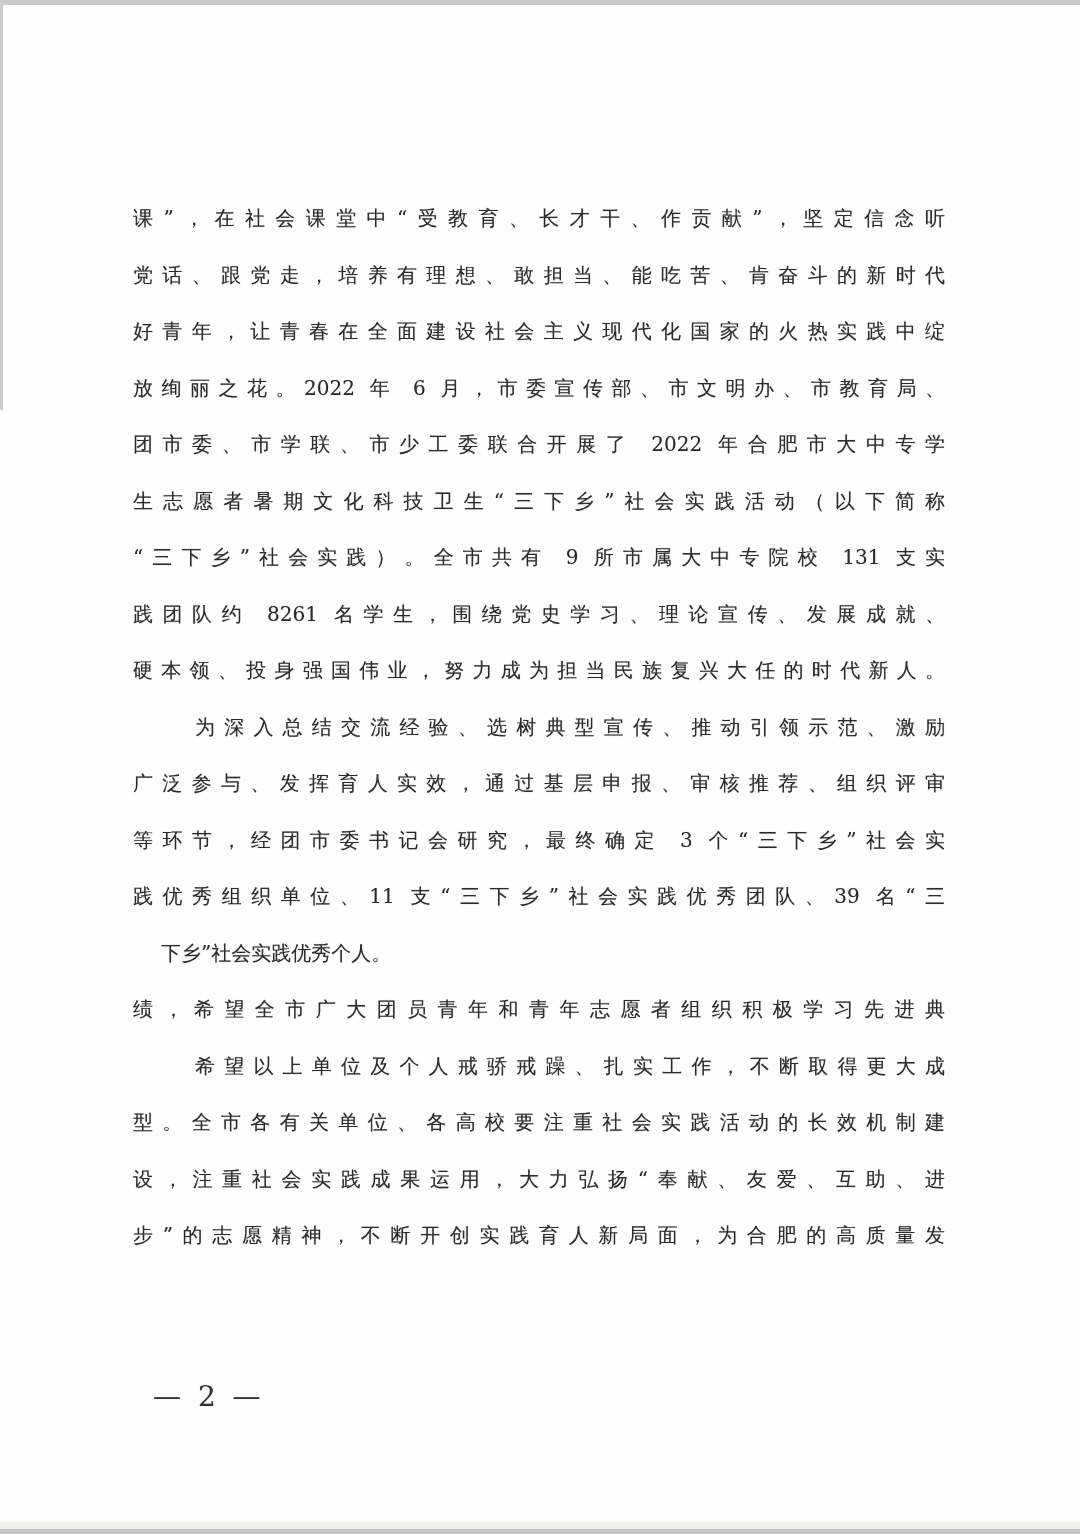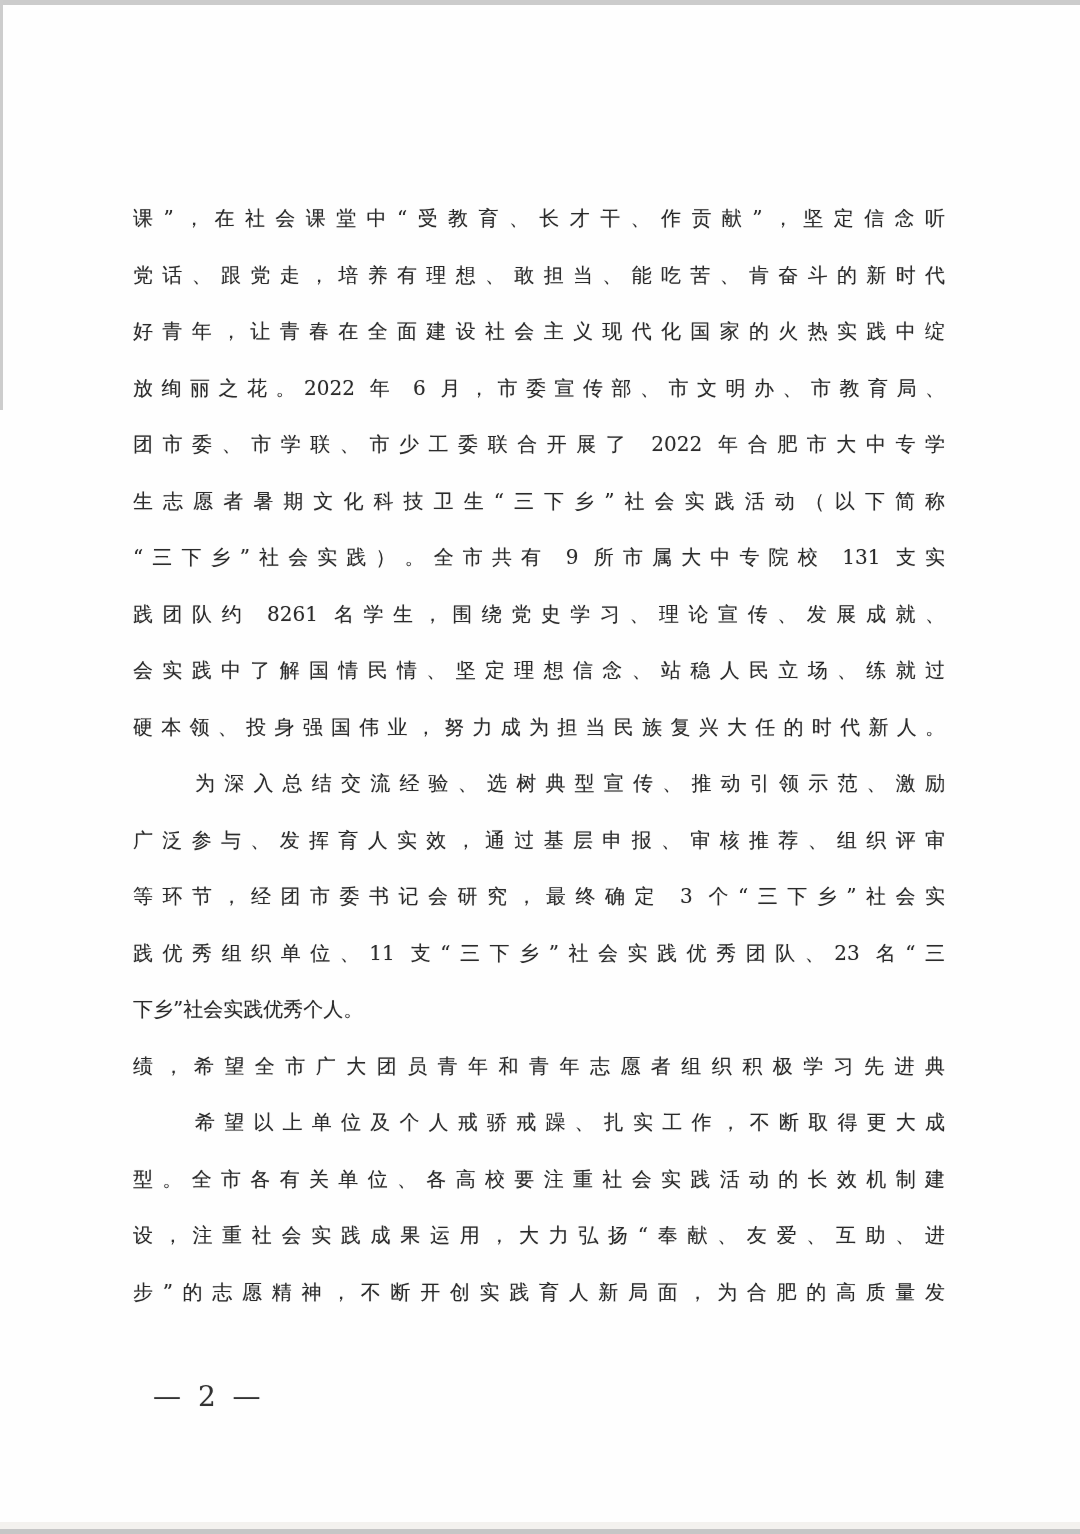--- a/index.html
+++ b/index.html
@@ -55,20 +55,21 @@
     text-justify: inter-character;
     white-space: normal;
     overflow: hidden;
   }
   .line.indent {
     padding-left: 62px;
   }
   .line.para-end {
     text-align: left;
     text-align-last: left;
+    margin-left: 28px;
   }
   .page-number {
     position: absolute;
     left: 153px;
     top: 1380px;
     font-size: 28px;
     color: #333333;
     letter-spacing: 4px;
     text-shadow: 0 0 1px rgba(40,40,40,0.3);
   }
@@ -84,26 +85,25 @@
 
   <div class="body-text">
     <div class="line">课”，在社会课堂中“受教育、长才干、作贡献”，坚定信念听</div>
     <div class="line">党话、跟党走，培养有理想、敢担当、能吃苦、肯奋斗的新时代</div>
     <div class="line">好青年，让青春在全面建设社会主义现代化国家的火热实践中绽</div>
     <div class="line">放绚丽之花。2022 年 6 月，市委宣传部、市文明办、市教育局、</div>
     <div class="line">团市委、市学联、市少工委联合开展了 2022 年合肥市大中专学</div>
     <div class="line">生志愿者暑期文化科技卫生“三下乡”社会实践活动（以下简称</div>
     <div class="line">“三下乡”社会实践）。全市共有 9 所市属大中专院校 131 支实</div>
     <div class="line">践团队约 8261 名学生，围绕党史学习、理论宣传、发展成就、</div>
-    <div class="line">会实践中了解国情民情、坚定理想信念、站稳人民立场、练就过</div>
     <div class="line">硬本领、投身强国伟业，努力成为担当民族复兴大任的时代新人。</div>
     <div class="line indent">为深入总结交流经验、选树典型宣传、推动引领示范、激励</div>
     <div class="line">广泛参与、发挥育人实效，通过基层申报、审核推荐、组织评审</div>
     <div class="line">等环节，经团市委书记会研究，最终确定 3 个“三下乡”社会实</div>
-    <div class="line">践优秀组织单位、11 支“三下乡”社会实践优秀团队、23 名“三</div>
+    <div class="line">践优秀组织单位、11 支“三下乡”社会实践优秀团队、39 名“三</div>
     <div class="line para-end">下乡”社会实践优秀个人。</div>
     <div class="line">绩，希望全市广大团员青年和青年志愿者组织积极学习先进典</div>
     <div class="line indent">希望以上单位及个人戒骄戒躁、扎实工作，不断取得更大成</div>
     <div class="line">型。全市各有关单位、各高校要注重社会实践活动的长效机制建</div>
     <div class="line">设，注重社会实践成果运用，大力弘扬“奉献、友爱、互助、进</div>
     <div class="line">步”的志愿精神，不断开创实践育人新局面，为合肥的高质量发</div>
   </div>
 
   <div class="page-number">— 2 —</div>
 </div>

